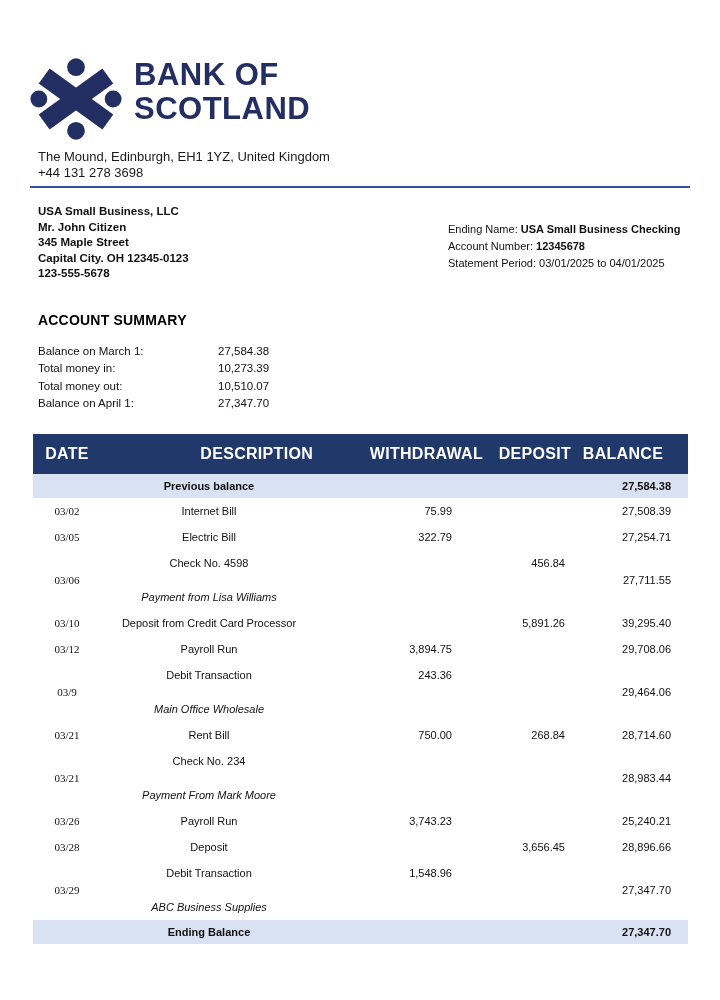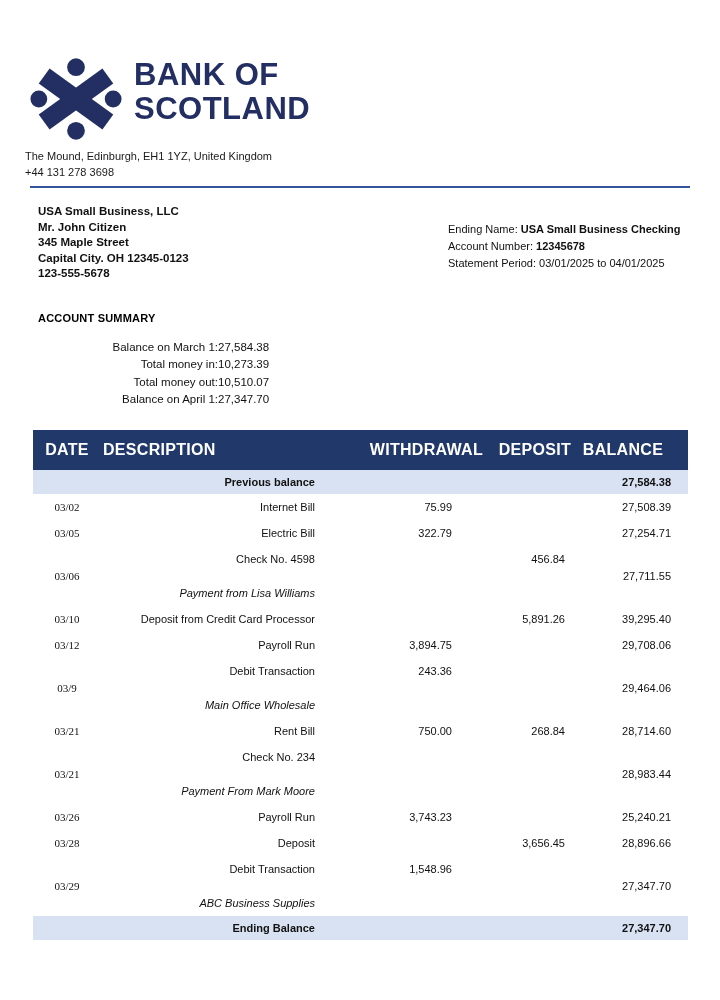--- a/index.html
+++ b/index.html
@@ -12,58 +12,58 @@
   .page { position:relative; width:720px; height:1000px; background:#fff; }
 
   
   .brand-row { display:flex; align-items:flex-start; margin:56px 0 0 30px; }
   .logo-box svg { width:92px; height:86px; display:block; }
   .brand-name {
     margin-left:12px; margin-top:2px;
     color:var(--navy); font-weight:700;
     font-size:31px; line-height:34px; letter-spacing:0.5px;
   }
-  .contact { margin:7px 0 0 25px; font-size:11px; line-height:15.5px; color:#1a1a1a; }
+  .contact { margin:7px 0 0 38px; font-size:13px; line-height:15.5px; color:#1a1a1a; }
   .rule { border:none; border-top:2px solid var(--rule); margin:6px 30px 0 30px; }
 
   
   .addr-row { display:flex; margin:16px 30px 0 38px; }
   .recipient { font-weight:700; font-size:11.5px; line-height:15.5px; }
   .account-info {
     margin-left:auto; margin-top:17px; width:242px;
     font-size:11px; line-height:17px; white-space:nowrap;
   }
   .account-info .val-bold { font-weight:700; }
 
   
   .summary { margin:30px 0 0 38px; }
-  .summary-title { font-weight:700; font-size:11px; letter-spacing:0.2px; color:#000; }
-  .summary-grid { margin-top:15px; font-size:11.5px; line-height:17.5px;text-align:right; }
+  .summary-title { font-weight:700; font-size:14px; letter-spacing:0.2px; color:#000; }
+  .summary-grid { margin-top:15px; font-size:11.5px; line-height:17.5px; }
   .summary-row { display:flex; }
   .s-label { width:180px; }
 
   
   table.txn { width:655px; margin:21px 0 0 33px; border-collapse:collapse; table-layout:fixed; }
   col.col-date { width:68px; }
   col.col-desc { width:214px; }
   col.col-wd   { width:170px; }
   col.col-dep  { width:88px;  }
   col.col-bal  { width:115px; }
   thead th {
     background:var(--header-bg); color:#fff;
     font-size:16px; font-weight:700; letter-spacing:0.3px;
     padding:11px 2px;
   }
   th.c-date { text-align:center; }
-  th.c-desc { text-align:left; padding-left:2px; }
+  th.c-desc { text-align:right; padding-left:2px; }
   th.c-wd, th.c-dep { text-align:right; }
   th.c-bal { text-align:center; padding-right:17px; }
   td { font-size:11px; padding:7px 0; }
   td.c-date { text-align:center; vertical-align:middle;font-family:Liberation Serif, serif; }
-  td.c-desc { text-align:right; vertical-align:middle; padding-left:2px; }
+  td.c-desc { text-align:center; vertical-align:middle; padding-left:2px; }
   .desc-sub { font-style:italic; margin-top:22px; }
   td.c-amt { text-align:right; vertical-align:top; }
   td.c-wd  { padding-right:33px; }
   td.c-dep { padding-right:8px; }
   td.c-bal { text-align:right; vertical-align:middle; padding-right:17px; }
   tr.hl { background:var(--row-hl); }
   tr.hl td { font-weight:700; padding-top:6px; padding-bottom:6px; }
 </style>
 </head>
 <body>

